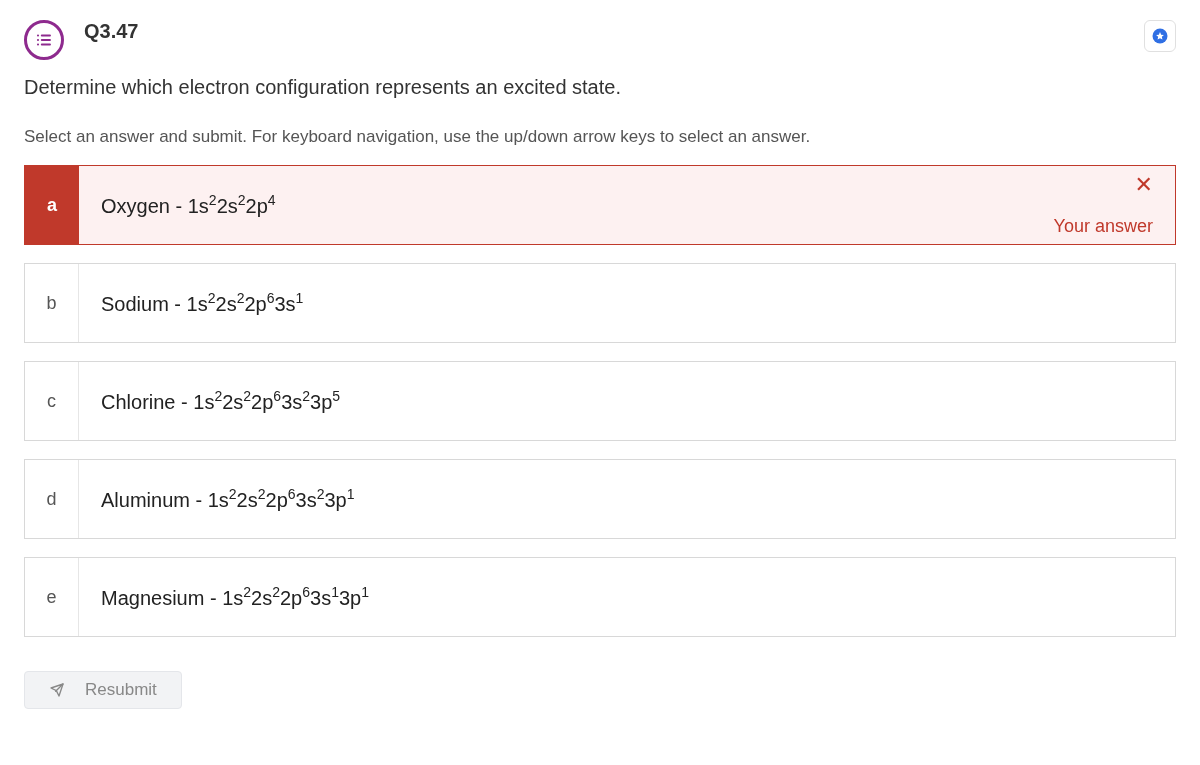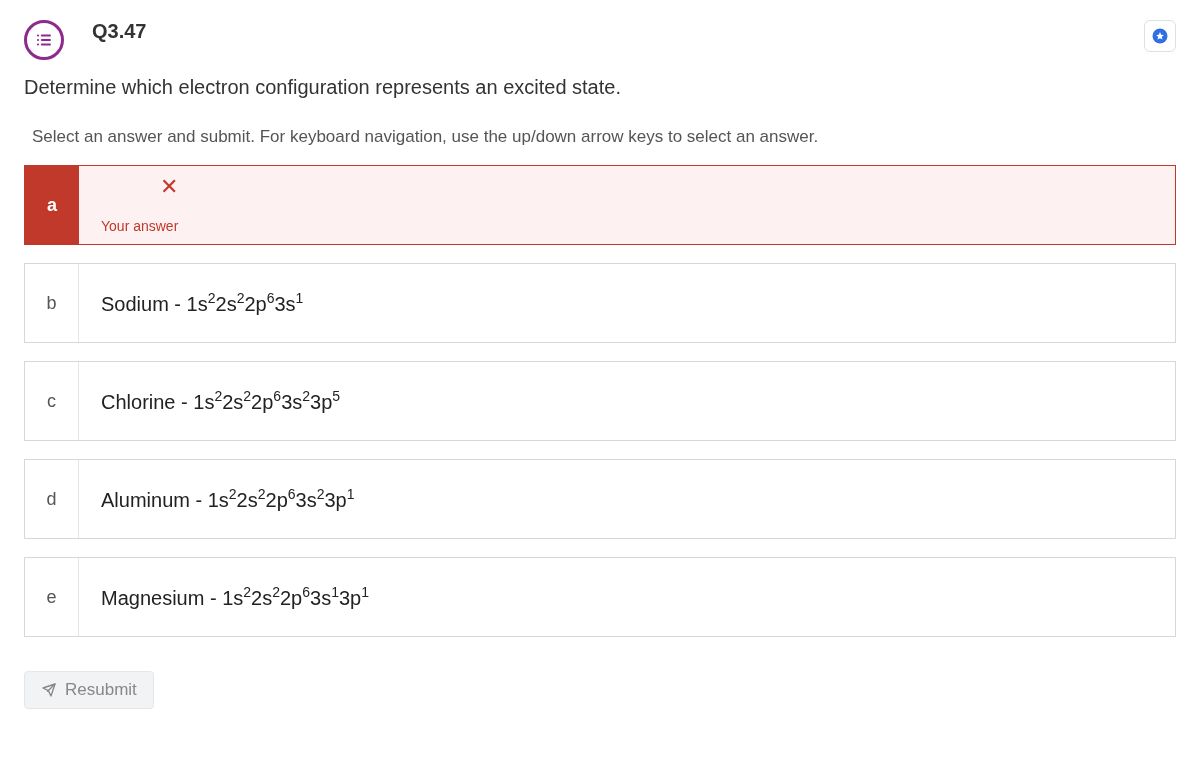--- a/index.html
+++ b/index.html
@@ -6,40 +6,40 @@
   body {
     font-family: "Segoe UI", "Helvetica Neue", Arial, sans-serif;
     color: #333;
     background: #fff;
     width: 1200px;
     padding: 20px 24px 16px 24px;
     font-size: 16px;
   }
 
   
-  .q-header { display: flex; align-items: flex-start; gap: 28px; }
+  .q-header { display: flex; align-items: flex-start; gap: 20px; }
   .q-icon-wrap {
     width: 40px; height: 40px; border-radius: 50%;
     border: 3px solid #8e2a8e; display: flex; align-items: center; justify-content: center;
     flex-shrink: 0;
     color: #8e2a8e;
   }
   .q-title-block { flex: 1; }
   .q-title { font-weight: 700; font-size: 20px; color: #333; }
   .q-meta { font-size: 18px; color: #555; margin-top: 4px; }
   .q-meta .dot { color: #bbb; margin: 0 4px; }
   .star-btn {
     width: 32px; height: 32px; border: 1px solid #e0e0e0; border-radius: 6px;
     background: #fff; display: flex; align-items: center; justify-content: center;
     cursor: pointer; flex-shrink: 0;
   }
 
   
   .q-prompt { font-size: 20px; color: #333; margin: 16px 0 0 0; }
-  .q-instruction { font-size: 17px; color: #555; margin: 28px 0 18px 8px; }
+  .q-instruction { font-size: 17px; color: #555; margin: 28px 0 18px 0; }
 
   
   .options { display: flex; flex-direction: column; gap: 18px; }
   .option {
     border: 1px solid #d8d8d8;
     display: flex; align-items: stretch;
     min-height: 80px;
     cursor: pointer;
     background: #fff;
   }
@@ -50,21 +50,21 @@
     border-right: 1px solid #e6e6e6;
   }
   .option .ans-body {
     flex: 1;
     display: flex; align-items: center; justify-content: space-between;
     padding: 0 22px;
   }
   .option .ans-text { font-size: 20px; color: #222; }
   .option .ans-right { text-align: right; }
   .option .ans-right .x { color: #c0392b; font-size: 22px; font-weight: 400; line-height: 1; }
-  .option .ans-right .ya { color: #c0392b; font-size: 14px; margin-top: 20px; }
+  .option .ans-right .ya { color: #c0392b; font-size: 18px; margin-top: 20px; }
 
   .option.selected-wrong {
     border-color: #c0392b;
     background: #fdf1f1;
   }
   .option.selected-wrong .letter {
     background: #c0392b; color: #fff; border-right: none; font-weight: 600;
   }
 
   sup { font-size: 0.7em; }
@@ -72,22 +72,22 @@
   
   .q-footer {
     margin-top: 34px;
     display: flex; align-items: center; justify-content: space-between;
     font-size: 18px; color: #555;
   }
   .q-footer .dot { color: #bbb; margin: 0 6px; }
   .q-footer strong { font-weight: 700; color: #333; }
   .resubmit {
     background: #f2f3f5; border: 1px solid #e4e6ea; color: #888;
-    padding: 8px 16px; border-radius: 4px; font-size: 17px;
-    display: flex; align-items: center; gap: 8px; cursor: pointer;
+    padding: 8px 24px; border-radius: 4px; font-size: 17px;
+    display: flex; align-items: center; gap: 20px; cursor: pointer;
   }
 </style>
 </head>
 <body>
 
 <div class="q-header">
   <div class="q-icon-wrap">
     <svg width="18" height="18" viewBox="0 0 24 24" fill="none" stroke="currentColor" stroke-width="2.5" stroke-linecap="round">
       <circle cx="4" cy="6" r="1.4" fill="currentColor" stroke="none"></circle>
       <line x1="9" y1="6" x2="20" y2="6"></line>
@@ -108,20 +108,21 @@
   </button>
 </div>
 
 <div class="q-prompt">Determine which electron configuration represents an excited state.</div>
 <div class="q-instruction">Select an answer and submit. For keyboard navigation, use the up/down arrow keys to select an answer.</div>
 
 <div class="options" id="options">
     <div class="option selected-wrong">
       <div class="letter">a</div>
       <div class="ans-body">
+        <div class="ans-text">Oxygen - 1s<sup>2</sup>2s<sup>2</sup>2p<sup>4</sup></div>
         <div class="ans-right">
           <div class="x">✕</div>
           <div class="ya">Your answer</div>
         </div>
       </div>
     </div>
     <div class="option">
       <div class="letter">b</div>
       <div class="ans-body">
         <div class="ans-text">Sodium - 1s<sup>2</sup>2s<sup>2</sup>2p<sup>6</sup>3s<sup>1</sup></div>

